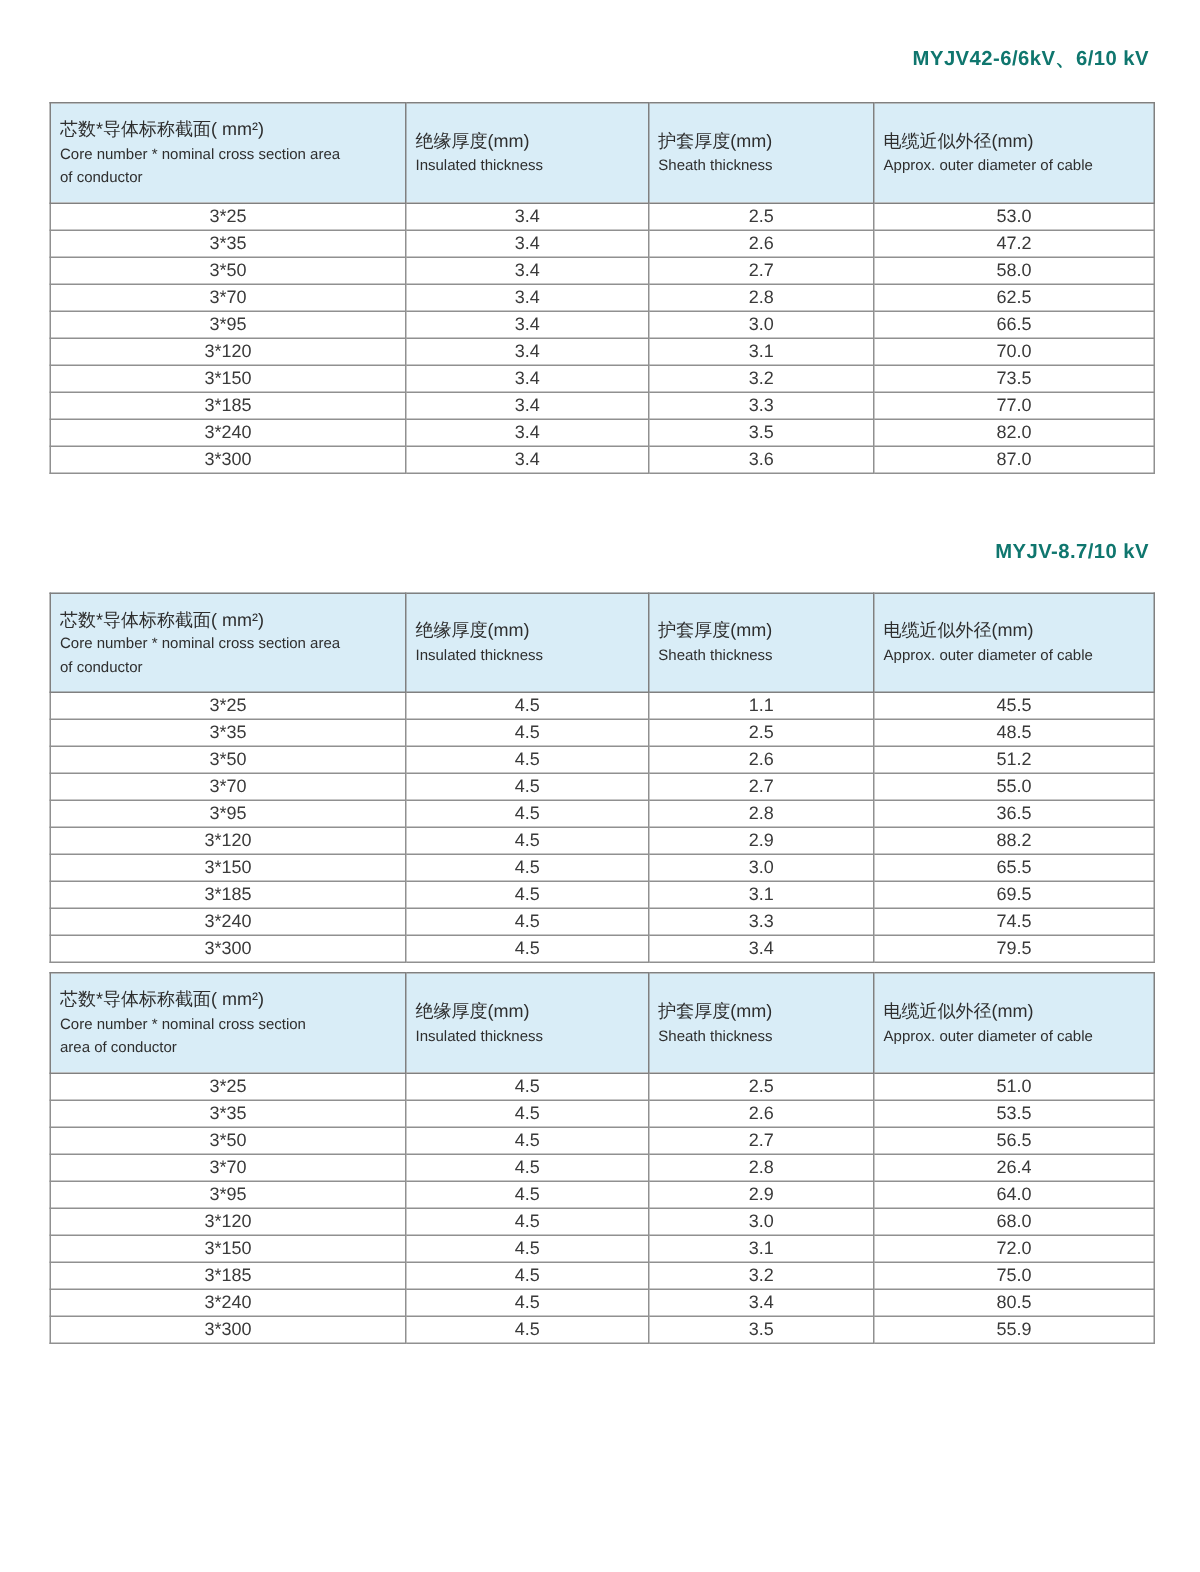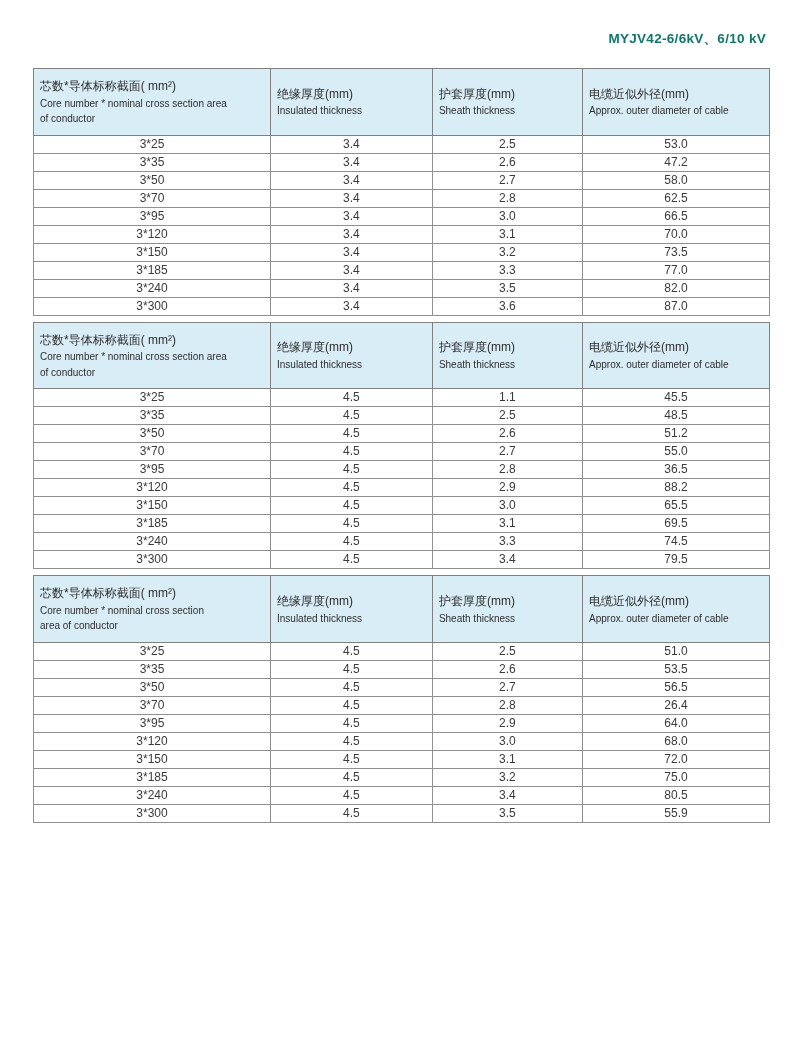--- a/index.html
+++ b/index.html
@@ -151,20 +151,21 @@
           <td>3*300</td>
           <td>3.4</td>
           <td>3.6</td>
           <td>87.0</td>
         </tr>
       </tbody>
   </table>
 </div>
 
 <div class="section">
+  <div class="table-title">MYJV-8.7/10 kV</div>
   <table class="spec-table">
     <colgroup>
         <col class="c1">
         <col class="c2">
         <col class="c3">
         <col class="c4">
       </colgroup>
     <thead>
       <tr>
         <th>

